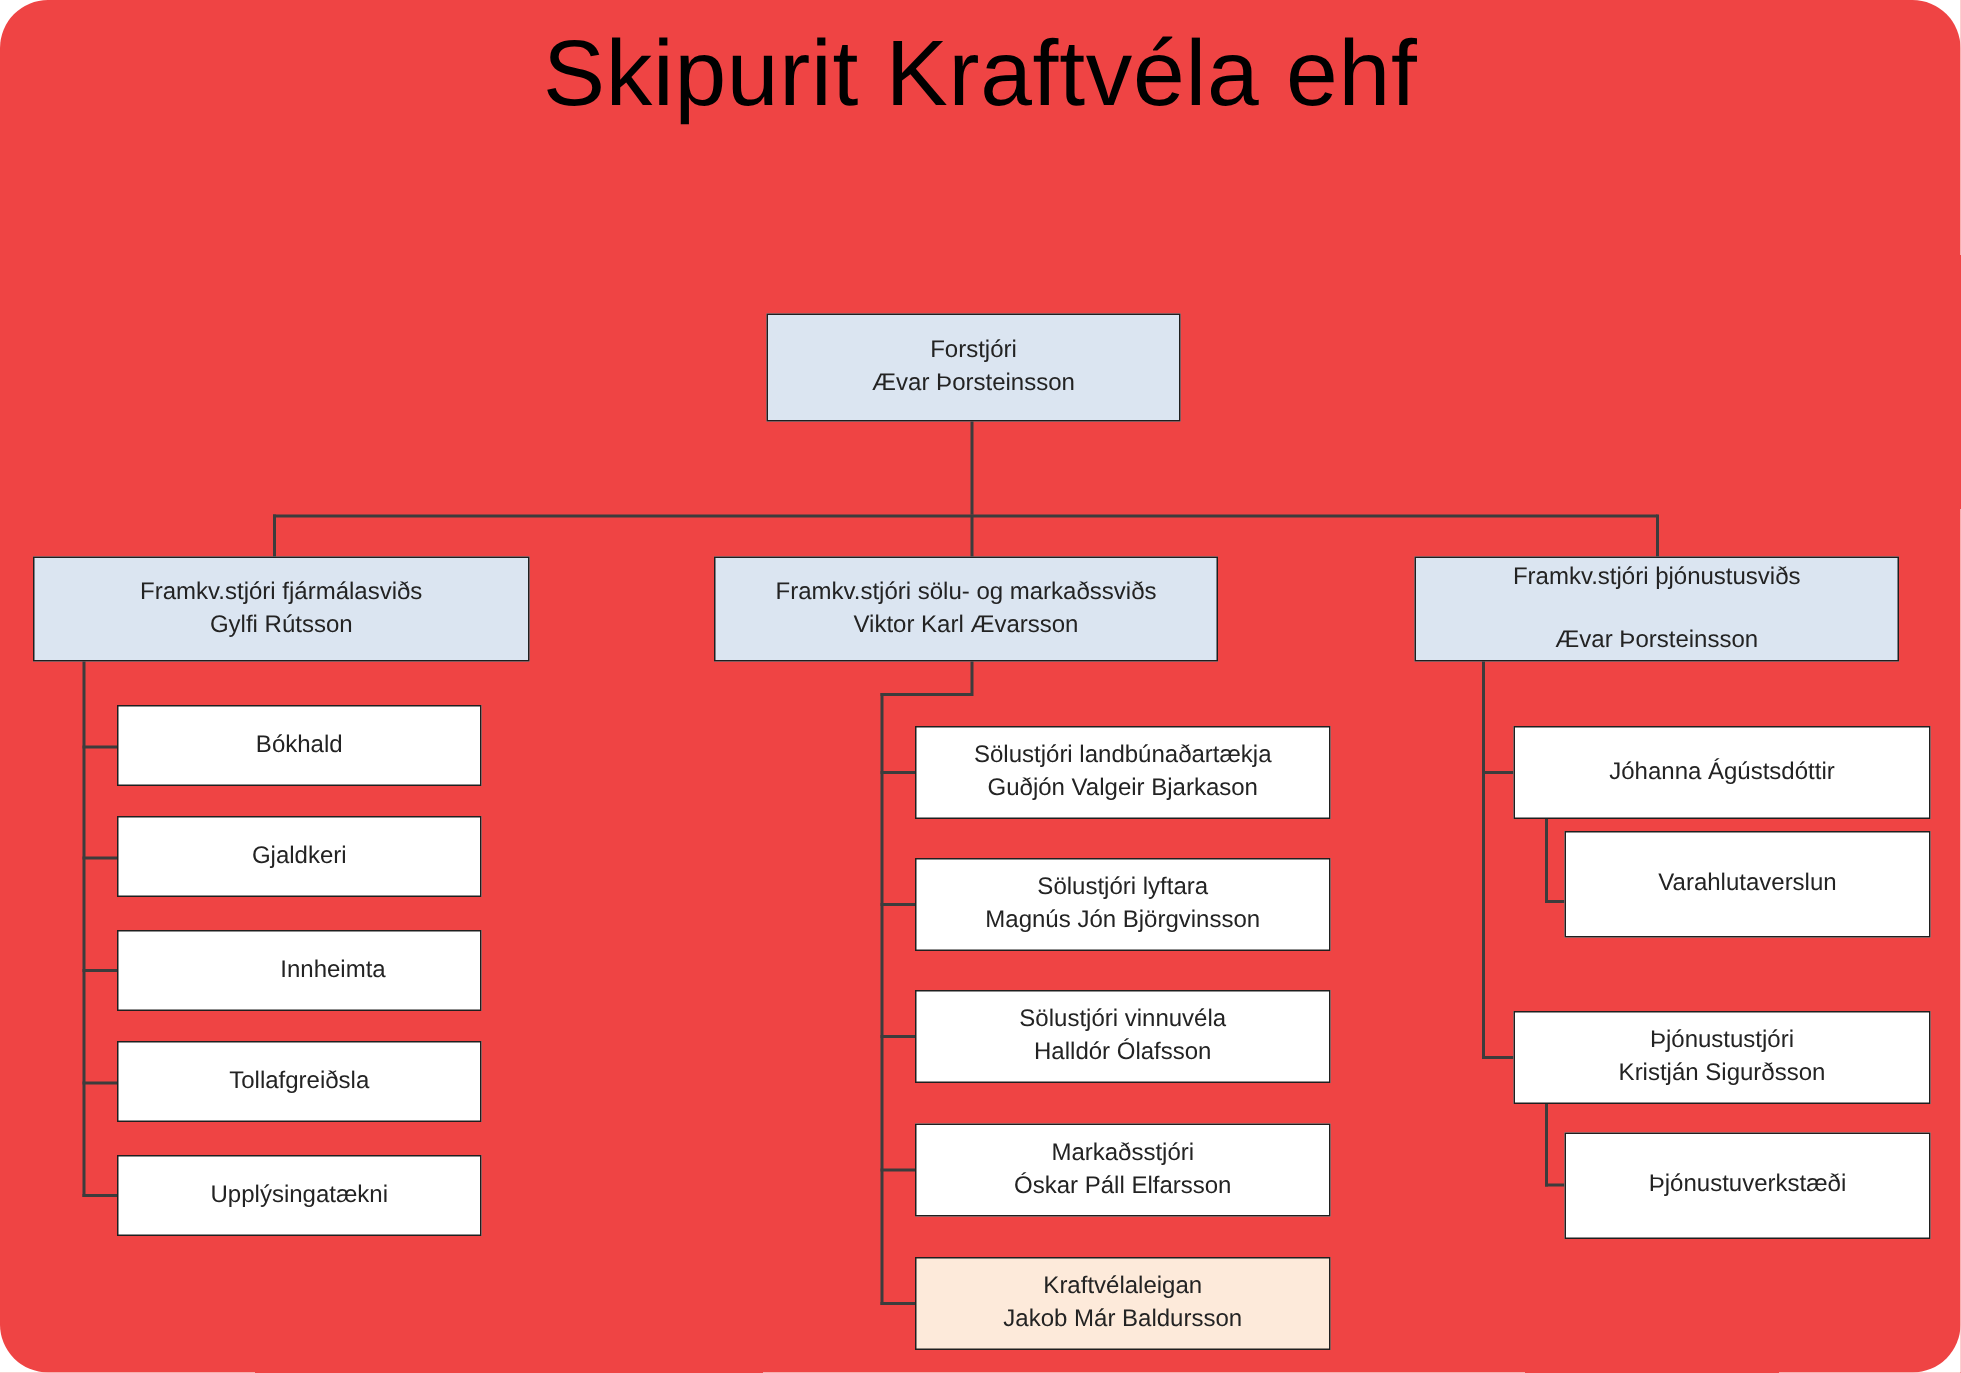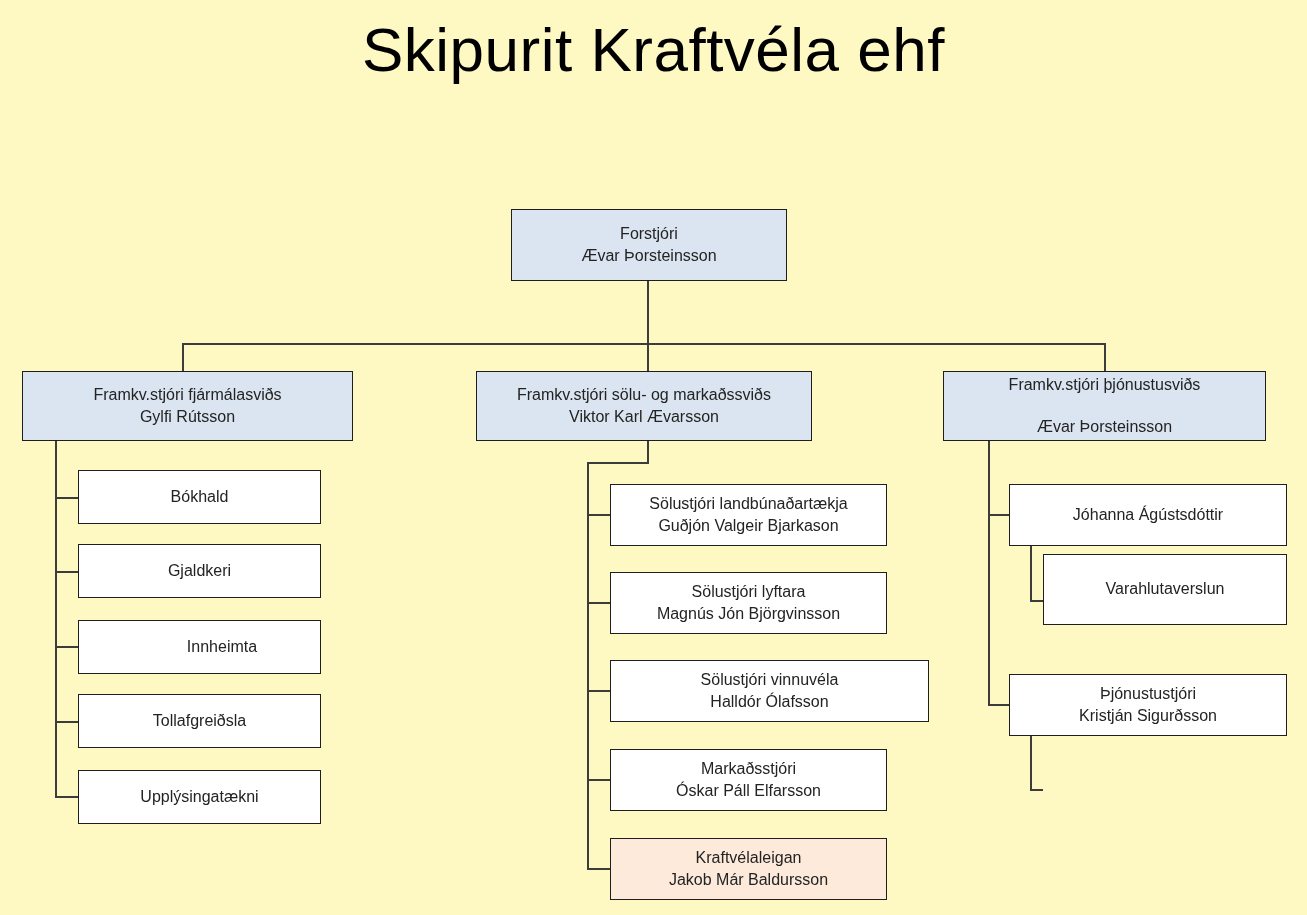--- a/index.html
+++ b/index.html
@@ -5,22 +5,23 @@
   * { margin: 0; padding: 0; box-sizing: border-box; }
   html, body { background: #ffffff; }
   body {
     font-family: "Liberation Sans", "DejaVu Sans", sans-serif;
     color: #1f1f1f;
   }
   #canvas {
     position: relative;
     width: 1307px;
     height: 915px;
-    background: #fef9c3;
+    background: #ef4444;
     overflow: hidden;
+    border-radius: 32px;
   }
   .chart-title {
     position: absolute;
     left: 0; top: 14px;
     width: 100%;
     text-align: center;
     font-size: 62px;
     font-weight: 300;
     letter-spacing: 0.5px;
     color: #000000;
@@ -111,21 +112,21 @@
   <div class="line h" style="left:587px; top:868px; width:23px;"></div>
 
   <div class="node" style="left:610px; top:484px; width:277px; height:62px;">
     <span>Sölustjóri landbúnaðartækja</span>
     <span>Guðjón Valgeir Bjarkason</span>
   </div>
   <div class="node" style="left:610px; top:572px; width:277px; height:62px;">
     <span>Sölustjóri lyftara</span>
     <span>Magnús Jón Björgvinsson</span>
   </div>
-  <div class="node" style="left:610px; top:660px; width:319px; height:62px;">
+  <div class="node" style="left:610px; top:660px; width:277px; height:62px;">
     <span>Sölustjóri vinnuvéla</span>
     <span>Halldór Ólafsson</span>
   </div>
   <div class="node" style="left:610px; top:749px; width:277px; height:62px;">
     <span>Markaðsstjóri</span>
     <span>Óskar Páll Elfarsson</span>
   </div>
   <div class="node highlight" style="left:610px; top:838px; width:277px; height:62px;text-align:center;">
     <span>Kraftvélaleigan</span>
     <span>Jakob Már Baldursson</span>
@@ -142,14 +143,17 @@
   <div class="node" style="left:1009px; top:484px; width:278px; height:62px;">
     <span>Jóhanna Ágústsdóttir</span>
   </div>
   <div class="node" style="left:1043px; top:554px; width:244px; height:71px;">
     <span>Varahlutaverslun</span>
   </div>
   <div class="node" style="left:1009px; top:674px; width:278px; height:62px;">
     <span>Þjónustustjóri</span>
     <span>Kristján Sigurðsson</span>
   </div>
+  <div class="node" style="left:1043px; top:755px; width:244px; height:71px;">
+    <span>Þjónustuverkstæði</span>
+  </div>
 
 </div>
 
 </body></html>

